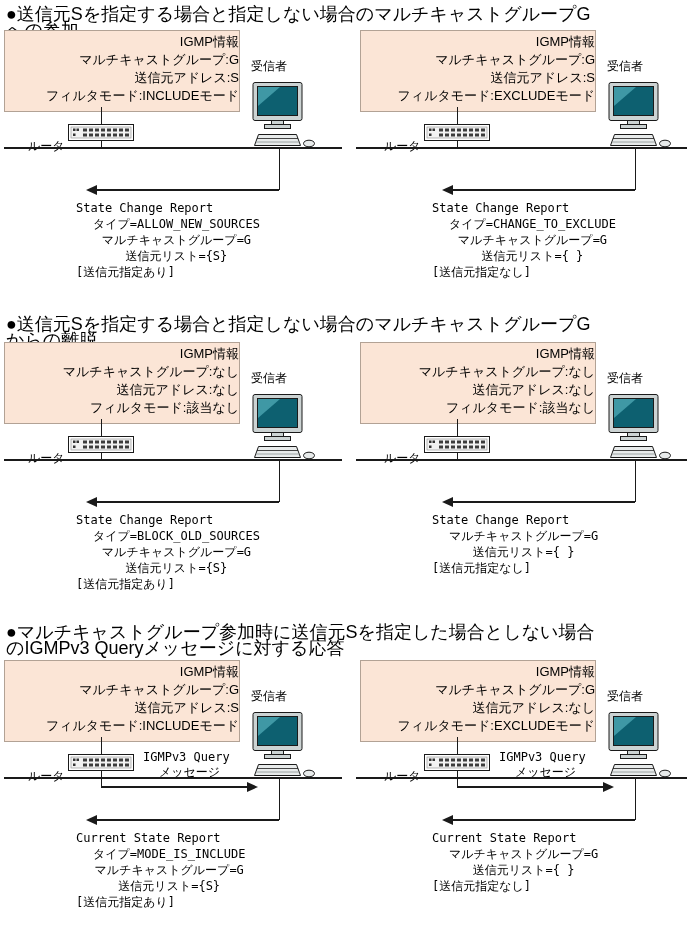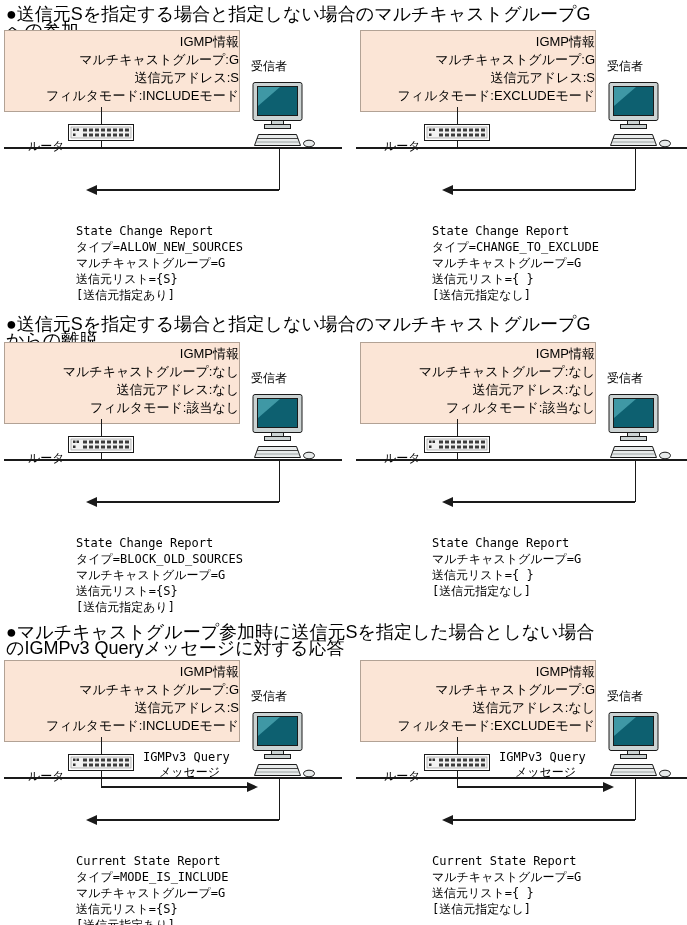--- a/index.html
+++ b/index.html
@@ -12,23 +12,23 @@
             border:1px solid #b2a295;padding:2px 0 0 5px;}
   .igmp-box div{font-size:13px;line-height:18px;white-space:nowrap;text-align:right;}
   .jp-label{position:absolute;font-size:12px;white-space:nowrap;}
   .lbl-receiver{left:251px;top:28px;}
   .lbl-router{left:28px;top:108px;}
   .vline{position:absolute;width:1px;background:#1a1a1a;}
   .hline{position:absolute;height:2px;background:#1a1a1a;}
   .arrow-head{position:absolute;width:0;height:0;border-top:5px solid transparent;border-bottom:5px solid transparent;}
   .arrow-head.left{border-right:11px solid #1a1a1a;}
   .arrow-head.right{border-left:11px solid #1a1a1a;}
-  .report{position:absolute;left:76px;top:193px;font-family:"DejaVu Sans Mono","Liberation Mono",monospace;
+  .report{position:absolute;left:76px;top:170px;font-family:"DejaVu Sans Mono","Liberation Mono",monospace;
           font-size:12px;line-height:16px;white-space:nowrap;}
-  .report .ind1{}
+  .report .ind1{margin-left:17px;text-align:center;}
   .report .ind2{}
   .qtext{position:absolute;font-family:"DejaVu Sans Mono","Liberation Mono",monospace;font-size:12px;white-space:nowrap;}
   .icon{position:absolute;display:block;}
 </style>
 </head>
 <body>
 
 <svg width="0" height="0" style="position:absolute" aria-hidden="true">
   <defs>
     <symbol id="sym-computer" viewBox="0 0 66 66">

